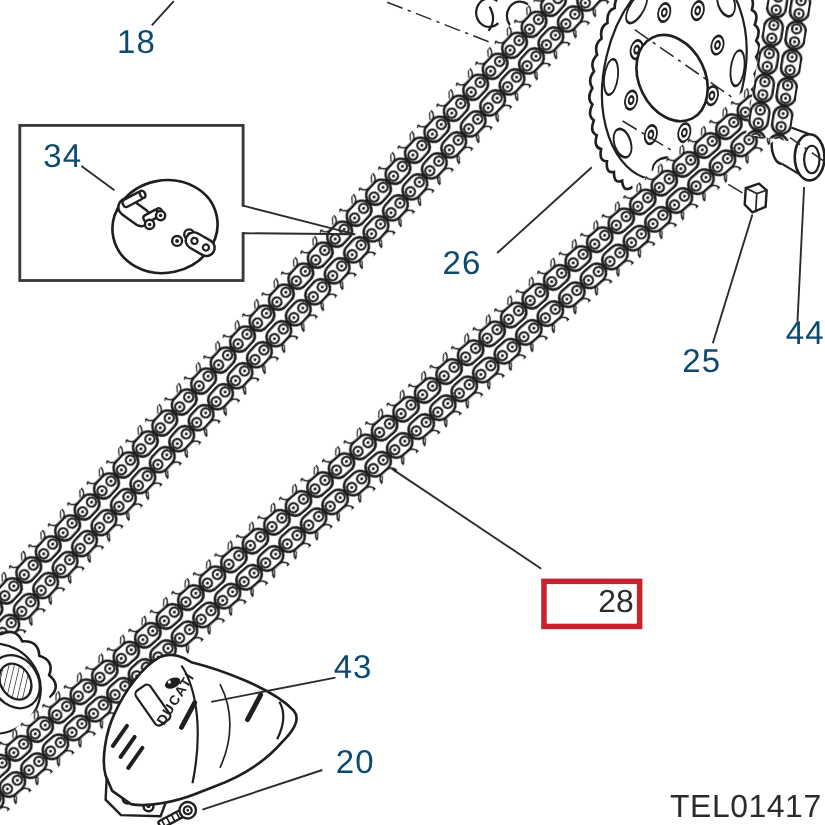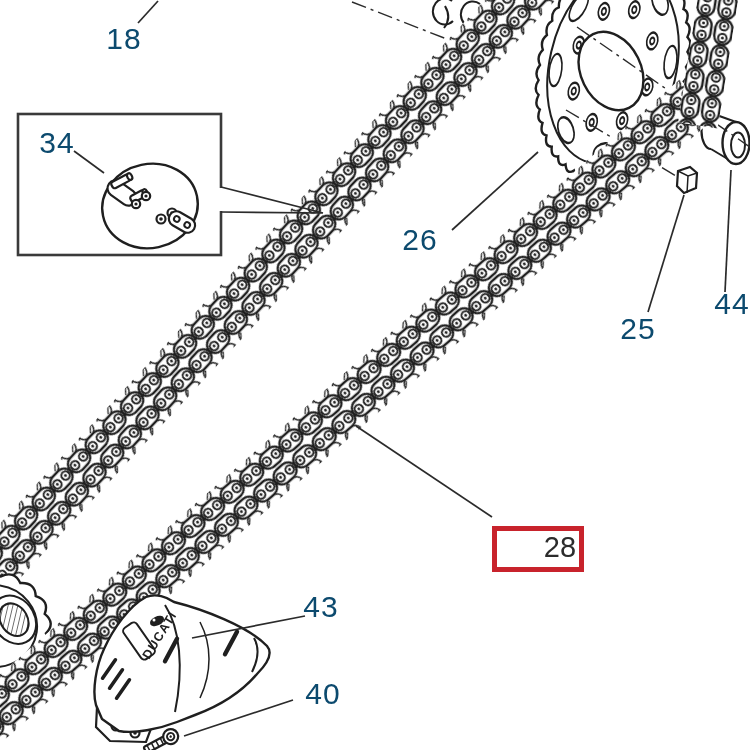--- a/index.html
+++ b/index.html
@@ -209,19 +209,20 @@
     <path d="M293,700 L184,736"></path>
   </g>
 </svg>
 
 <span class="lbl" style="left:124px;top:39px">18</span>
 <span class="lbl" style="left:57px;top:143px">34</span>
 <span class="lbl" style="left:420px;top:240px">26</span>
 <span class="lbl" style="left:638px;top:329px">25</span>
 <span class="lbl" style="left:732px;top:304px">44</span>
 <span class="lbl" style="left:321px;top:607px">43</span>
-<span class="lbl" style="left:323px;top:694px">40</span>
+<span class="lbl" style="left:323px;top:694px">20</span>
 
 <div class="selbox">
   <span>28</span>
 </div>
 
+<div class="code">TEL01417</div>
 </div>
 
 </body></html>

